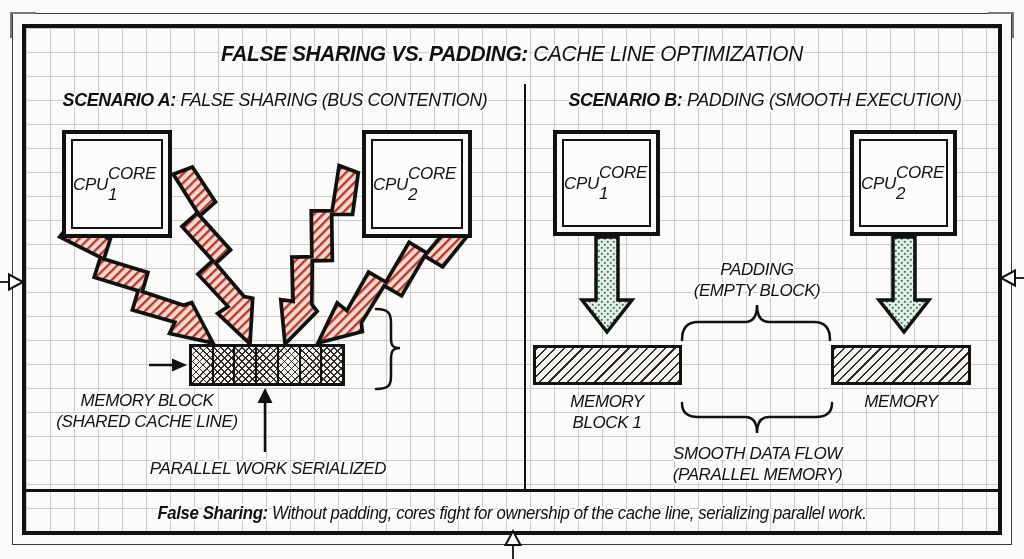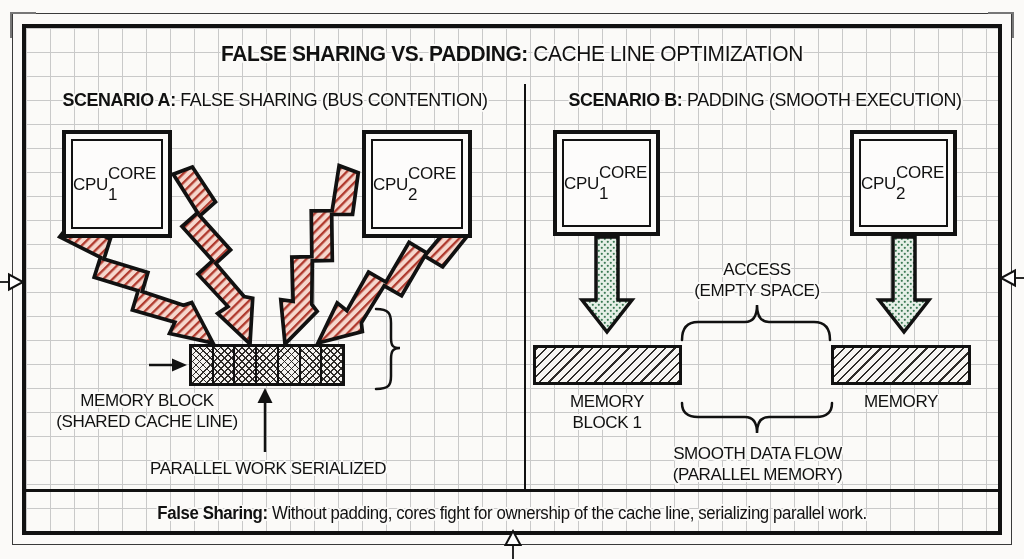--- a/index.html
+++ b/index.html
@@ -2,20 +2,21 @@
 <html style="--ink: #111111; --paper: #fbfaf8; --grid-line: #c9c9c9; --bolt-fill: #f6d7cd; --bolt-stripe: #b03a2e; --arrow-fill: #e6efe7; --arrow-dot: #3c7a55; --hatch: #2e2b28;"><head>
 <meta charset="utf-8">
 <style>
   html,body{margin:0;padding:0;background:#e9e7e3;}
   *{box-sizing:border-box;}
   .canvas{
     position:relative;width:1024px;height:559px;overflow:hidden;
     background:var(--paper,#fbfaf8);
     font-family:"Liberation Sans","DejaVu Sans",sans-serif;
     color:var(--ink,#111);
+    font-style:italic;
   }
   .thin-frame{
     position:absolute;left:12px;top:13px;width:1000px;height:532px;
     border:1.5px solid #3a3a3a;pointer-events:none;
   }
   .thick-frame{
     position:absolute;left:22px;top:24px;width:980px;height:511px;
     border:4px solid var(--ink,#111);
     background-color:var(--paper,#fbfaf8);
     background-image:
@@ -199,22 +200,22 @@
 
   <div class="abs ctr halo lbl" style="left:32px;top:390px;width:230px;">
     <div>MEMORY BLOCK</div>
     <div>(SHARED CACHE LINE)</div>
   </div>
   <div class="abs ctr halo lbl" style="left:148px;top:458px;width:240px;">
     <div>PARALLEL WORK SERIALIZED</div>
   </div>
 
   <div class="abs ctr halo lbl" style="left:677px;top:259px;width:160px;">
-    <div>ACCESS</div>
-    <div>(EMPTY SPACE)</div>
+    <div>PADDING</div>
+    <div>(EMPTY BLOCK)</div>
   </div>
   <div class="abs ctr halo lbl" style="left:532px;top:391px;width:150px;">
     <div>MEMORY</div>
     <div>BLOCK 1</div>
   </div>
   <div class="abs ctr halo lbl" style="left:826px;top:391px;width:150px;">
     <div>MEMORY</div>
   </div>
   <div class="abs ctr halo lbl" style="left:660px;top:443px;width:195px;">
     <div>SMOOTH DATA FLOW</div>

